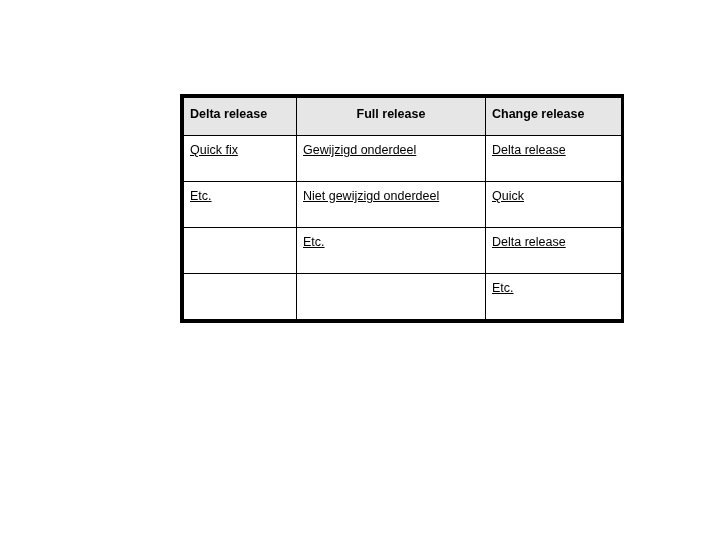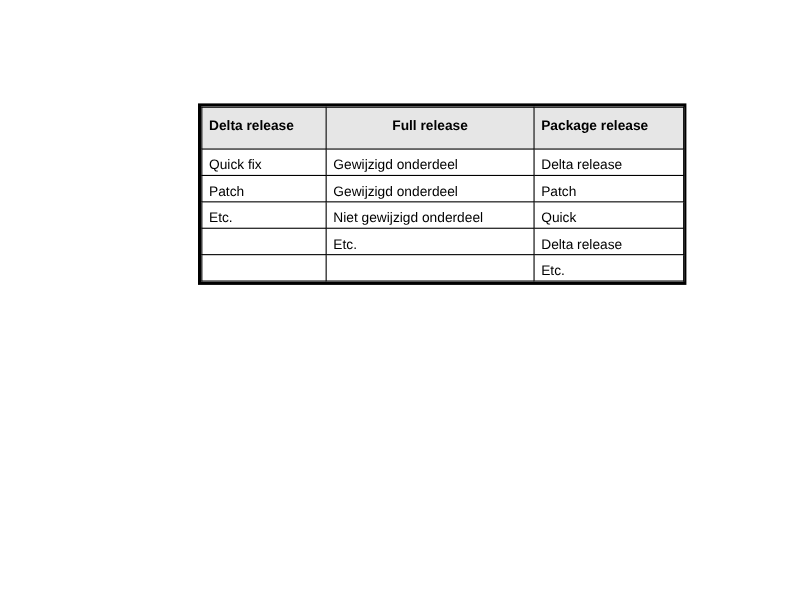--- a/index.html
+++ b/index.html
@@ -65,21 +65,22 @@
     font-weight: bold;
     height: 38px;
     padding-top: 9px;
   }
 
   table.release-table thead th.align-center {
     text-align: center;
   }
 
   table.release-table tbody td {
-    height: 24px;
+    height: 46px;
+    text-decoration: underline;
   }
 
   table.release-table td.empty-cell {
     
   }
 </style>
 </head>
 <body>
 
 <div id="slide-canvas">
@@ -89,38 +90,33 @@
       <colgroup>
         <col class="col-delta">
         <col class="col-full">
         <col class="col-package">
       </colgroup>
 
       <thead>
         <tr>
           <th>Delta release</th>
           <th class="align-center">Full release</th>
-          <th>Package release</th>
+          <th>Change release</th>
         </tr>
       </thead>
 
       <tbody>
 
         <tr>
           <td>Quick fix</td>
           <td>Gewijzigd onderdeel</td>
           <td>Delta release</td>
         </tr>
 
 
-        <tr>
-          <td>Patch</td>
-          <td>Gewijzigd onderdeel</td>
-          <td>Patch</td>
-        </tr>
 
         <tr>
           <td>Etc.</td>
           <td>Niet gewijzigd onderdeel</td>
           <td>Quick</td>
         </tr>
 
         <tr>
           <td class="empty-cell"></td>
           <td>Etc.</td>

